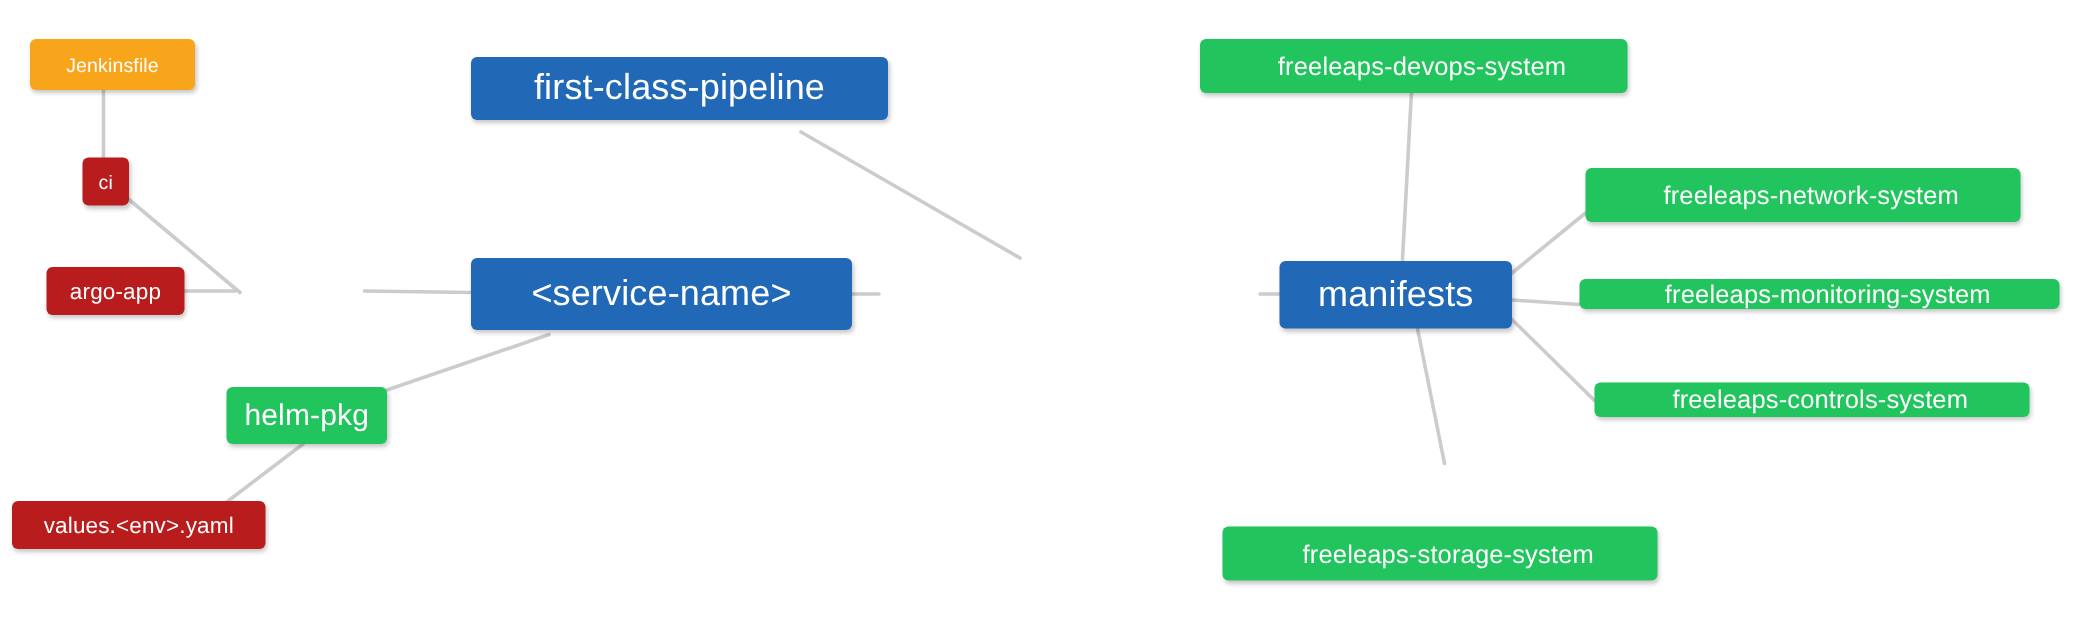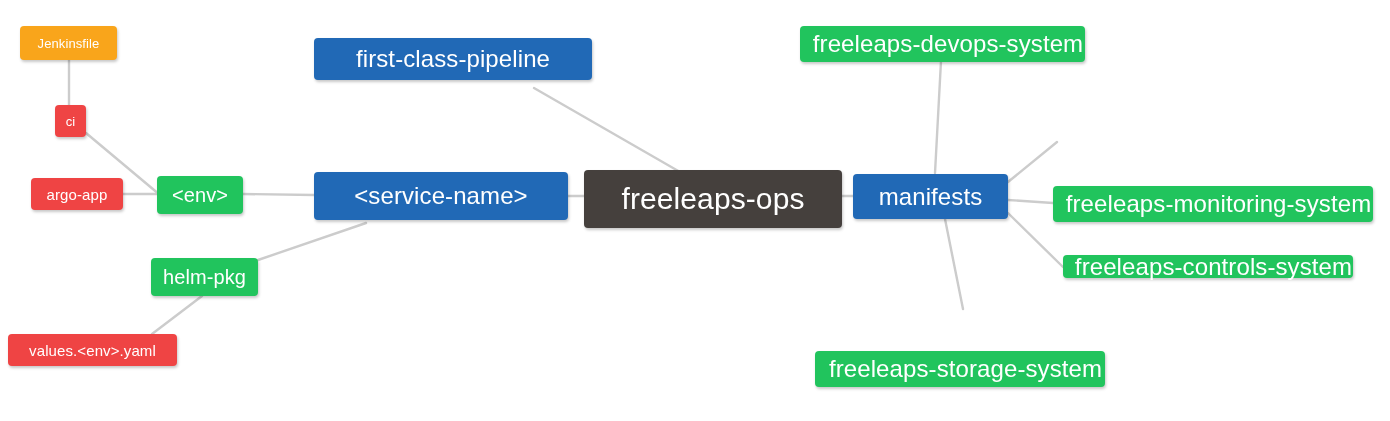--- a/index.html
+++ b/index.html
@@ -40,26 +40,26 @@
     letter-spacing: 0.1px;
   }
   .node-label {
     display: block;
     white-space: nowrap;
   }
   .n-root      { background: #45403d; }
   .n-blue      { background: #2169b6; }
   .n-green     { background: #21c45d; }
   .n-orange    { background: #f9a51b; }
-  .n-red       { background: #ef4444; }
+  .n-red       { background: #b91c1c; }
 
   .sz-root     { font-size: 30px; }
   .sz-l2       { font-size: 24px; }
   .sz-l3       { font-size: 20px; }
-  .sz-l3s      { font-size: 24px; padding-left: 11px; }
+  .sz-l3s      { font-size: 17px; padding-left: 11px; }
   .sz-small    { font-size: 15px; }
   .sz-tiny     { font-size: 13px; }
 </style>
 </head>
 <body>
 
 <div id="mindmap">
 
   <svg id="edge-layer" viewBox="0 0 1390 421" xmlns="http://www.w3.org/2000/svg">
     <g fill="none" stroke="#cccccc" stroke-width="2.4" stroke-linecap="round">
@@ -87,66 +87,63 @@
       <path d="M 1008,182 L 1057,142"></path>
 
       <path d="M 1008,200 L 1053,203"></path>
 
       <path d="M 1008,213 L 1063,267"></path>
 
       <path d="M 945,219 L 963,309"></path>
     </g>
   </svg>
 
-  <div class="node n-root sz-root" style="left:584px; top:170px; width:258px; height:58px;">
-    <span class="node-label">freeleaps-ops</span>
-  </div>
 
   <div class="node n-blue sz-l2" style="left:314px; top:172px; width:254px; height:48px;">
     <span class="node-label">&lt;service-name&gt;</span>
   </div>
 
   <div class="node n-blue sz-l2" style="left:314px; top:38px; width:278px; height:42px;">
     <span class="node-label">first-class-pipeline</span>
   </div>
 
   <div class="node n-blue sz-l2" style="left:853px; top:174px; width:155px; height:45px;">
     <span class="node-label">manifests</span>
   </div>
 
-  <div class="node n-green sz-l3" style="left:157px; top:176px; width:86px; height:38px;">
-    <span class="node-label">&lt;env&gt;</span>
-  </div>
 
   <div class="node n-green sz-l3" style="left:151px; top:258px; width:107px; height:38px;">
     <span class="node-label">helm-pkg</span>
   </div>
 
-  <div class="node n-orange sz-tiny" style="left:20px; top:26px; width:97px; height:34px;">
+  <div class="node n-orange sz-tiny" style="left:20px; top:26px; width:110px; height:34px;">
     <span class="node-label">Jenkinsfile</span>
   </div>
 
   <div class="node n-red sz-tiny" style="left:55px; top:105px; width:31px; height:32px;">
     <span class="node-label">ci</span>
   </div>
 
   <div class="node n-red sz-small" style="left:31px; top:178px; width:92px; height:32px;">
     <span class="node-label">argo-app</span>
   </div>
 
   <div class="node n-red sz-small" style="left:8px; top:334px; width:169px; height:32px;">
     <span class="node-label">values.&lt;env&gt;.yaml</span>
   </div>
 
   <div class="node n-green sz-l3s" style="left:800px; top:26px; width:285px; height:36px;">
     <span class="node-label">freeleaps-devops-system</span>
   </div>
 
+  <div class="node n-green sz-l3s" style="left:1057px; top:112px; width:290px; height:36px;">
+    <span class="node-label">freeleaps-network-system</span>
+  </div>
 
-  <div class="node n-green sz-l3s" style="left:1053px; top:186px; width:320px; height:36px;">
+  <div class="node n-green sz-l3s" style="left:1053px; top:186px; width:320px; height:20px;">
     <span class="node-label">freeleaps-monitoring-system</span>
   </div>
 
   <div class="node n-green sz-l3s" style="left:1063px; top:255px; width:290px; height:23px;">
     <span class="node-label">freeleaps-controls-system</span>
   </div>
 
   <div class="node n-green sz-l3s" style="left:815px; top:308px; width:290px; height:36px;margin-top:43px;">
     <span class="node-label">freeleaps-storage-system</span>
   </div>

